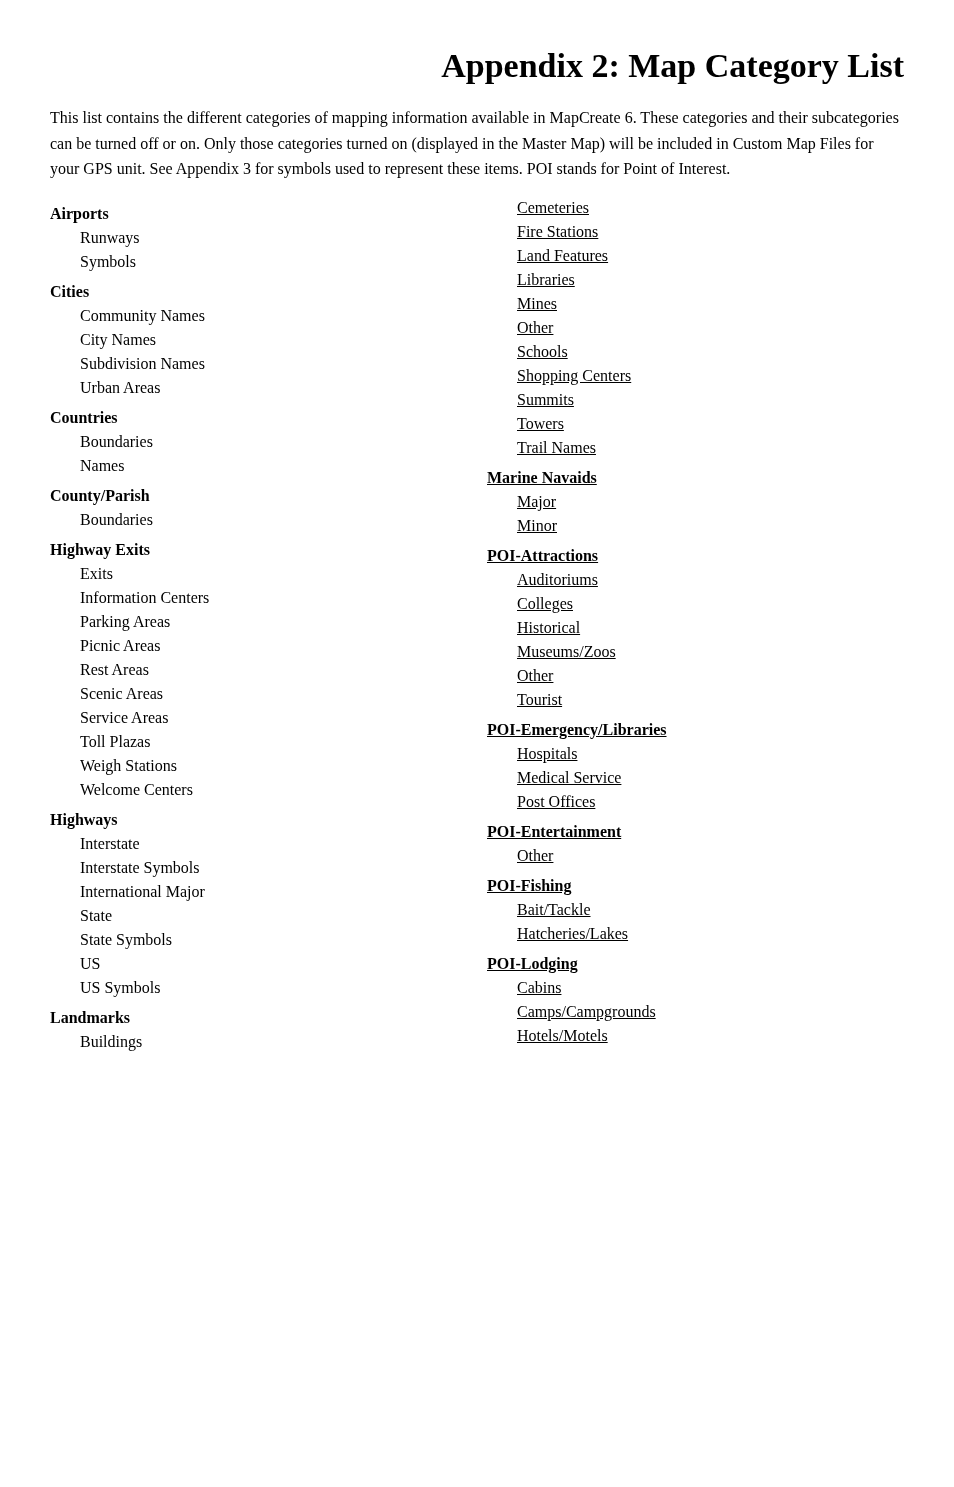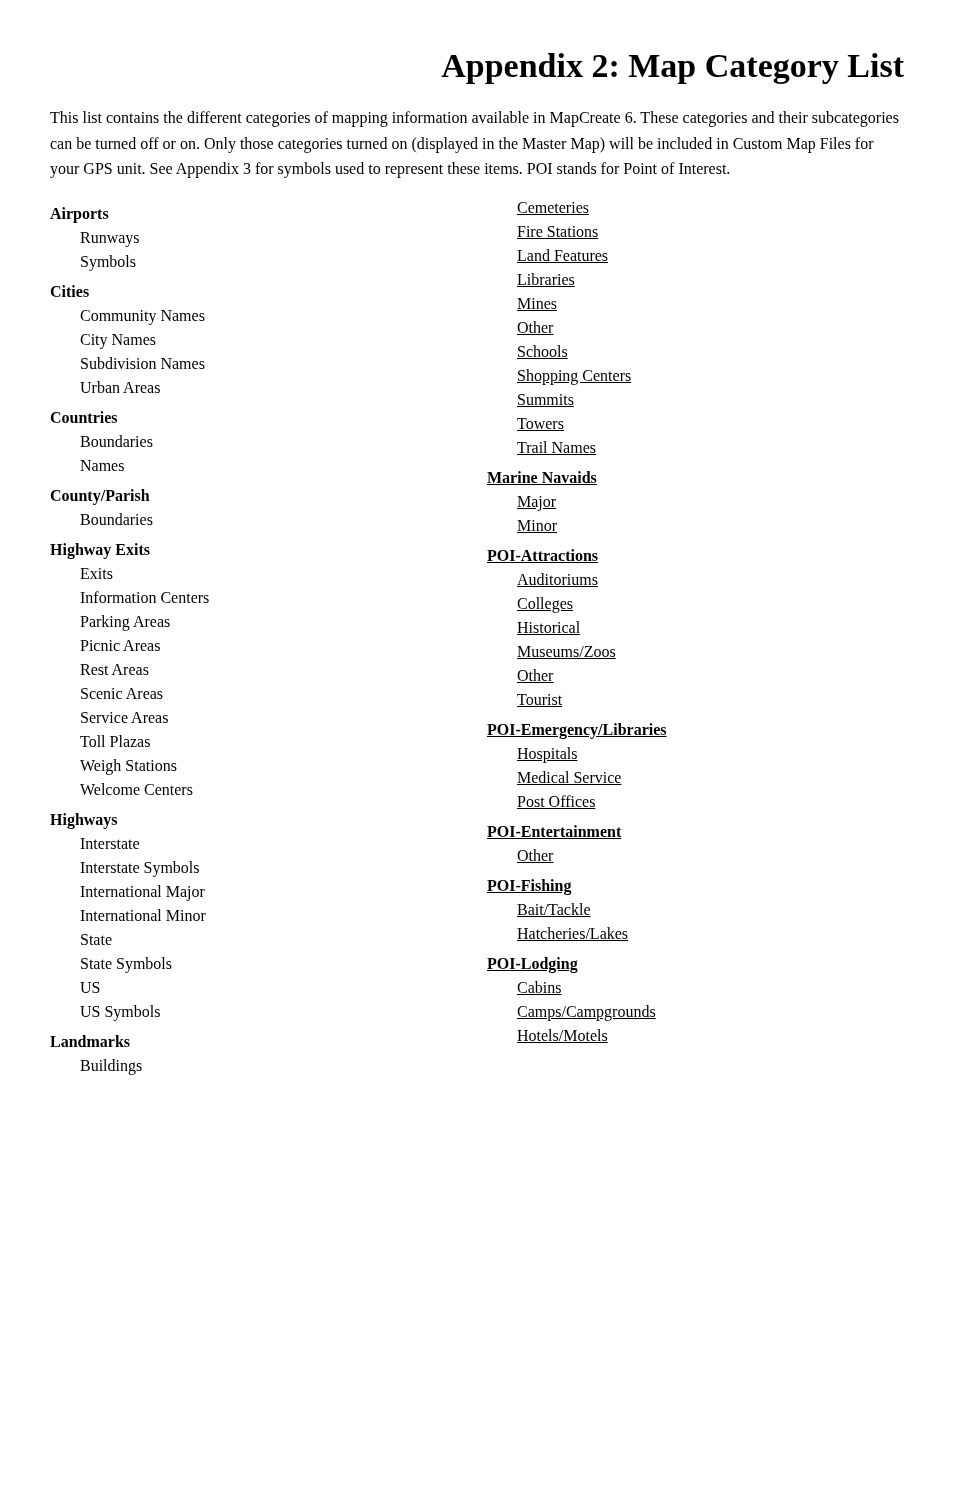--- a/index.html
+++ b/index.html
@@ -71,21 +71,20 @@
       <div class="subcategory">Rest Areas</div>
       <div class="subcategory">Scenic Areas</div>
       <div class="subcategory">Service Areas</div>
       <div class="subcategory">Toll Plazas</div>
       <div class="subcategory">Weigh Stations</div>
       <div class="subcategory">Welcome Centers</div>
       <div class="category">Highways</div>
       <div class="subcategory">Interstate</div>
       <div class="subcategory">Interstate Symbols</div>
       <div class="subcategory">International Major</div>
-      <div class="subcategory">International Minor</div>
       <div class="subcategory">State</div>
       <div class="subcategory">State Symbols</div>
       <div class="subcategory">US</div>
       <div class="subcategory">US Symbols</div>
       <div class="category">Landmarks</div>
       <div class="subcategory">Buildings</div>
     </div>
   <div class="col" id="right-col">
       <div class="subcategory">Cemeteries</div>
       <div class="subcategory">Fire Stations</div>

